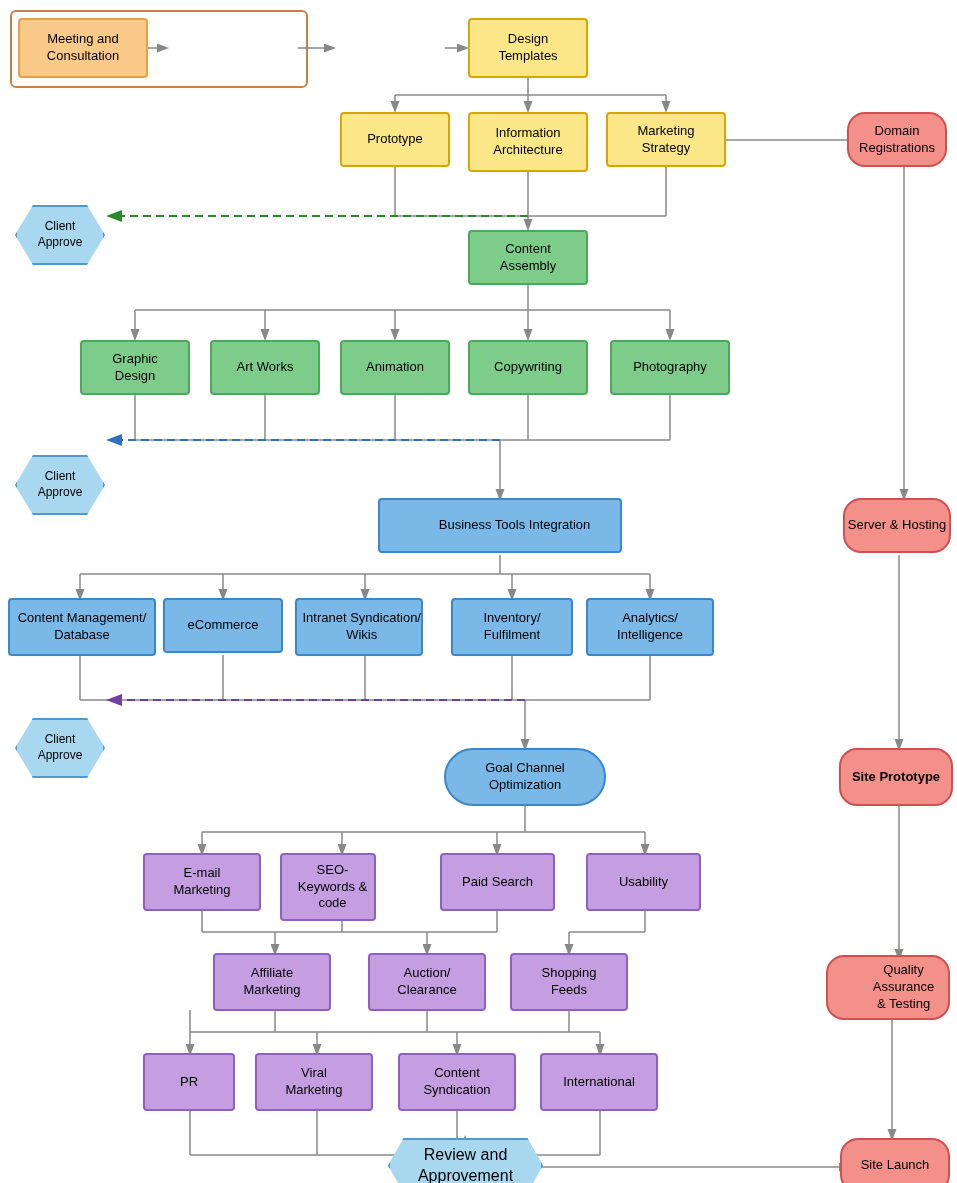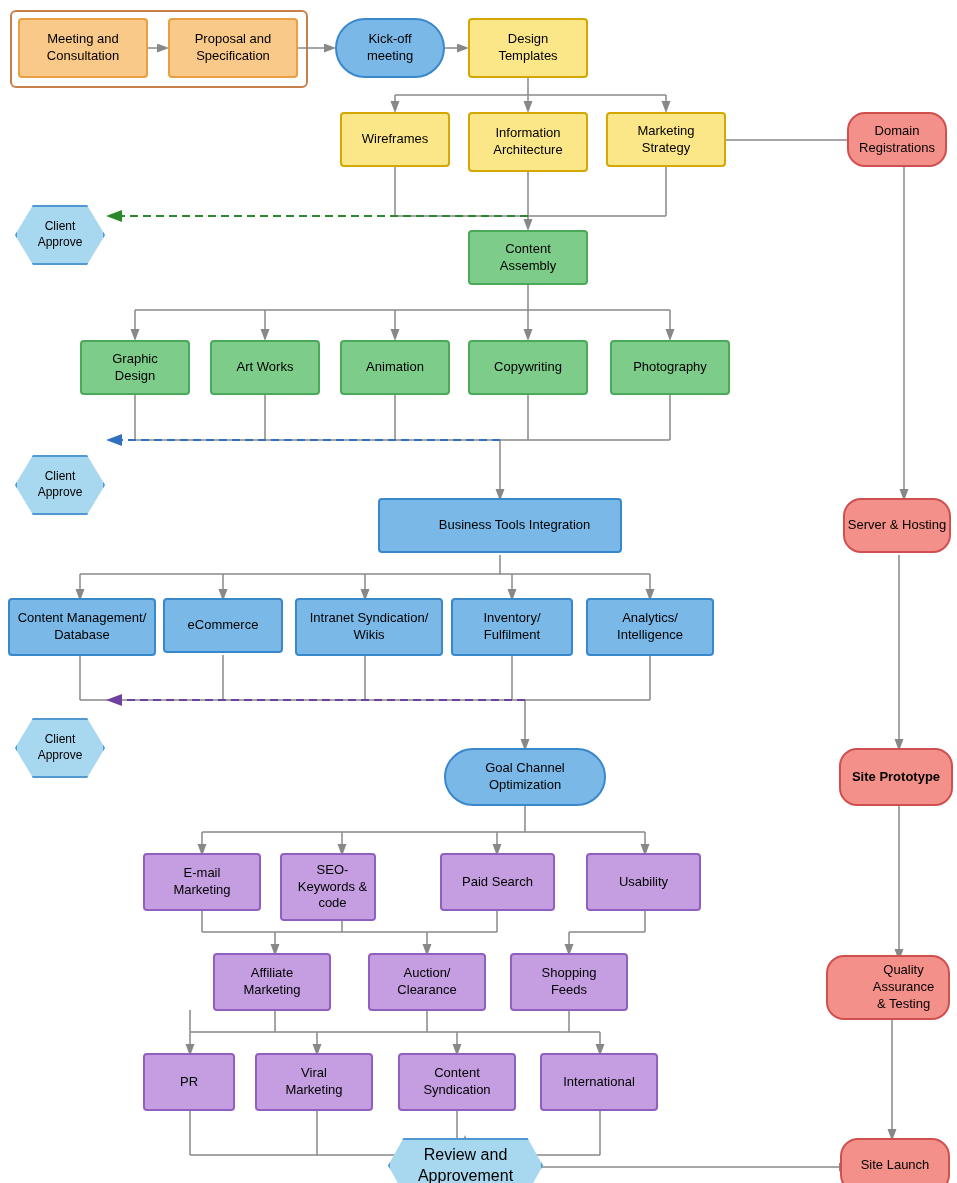--- a/index.html
+++ b/index.html
@@ -210,34 +210,28 @@
 
     <line x1="645" y1="910" x2="645" y2="932" stroke="#888" stroke-width="1.5"></line>
     <line x1="645" y1="932" x2="569" y2="932" stroke="#888" stroke-width="1.5"></line>
 
   </svg>
 
   <div class="node rect-orange" style="left:18px;top:18px;width:130px;height:60px;">
     <span>Meeting and<br>Consultation</span>
   </div>
 
-  <div class="node rect-orange" style="left:168px;top:18px;width:130px;height:60px;">
-    <span>Proposal and<br>Specification</span>
-  </div>
-
-  <div class="node rect-blue" style="left:335px;top:18px;width:110px;height:60px;border-radius:30px;">
-    <span>Kick-off<br>meeting</span>
-  </div>
+
 
   <div class="node rect-yellow" style="left:468px;top:18px;width:120px;height:60px;">
     <span>Design<br>Templates</span>
   </div>
 
   <div class="node rect-yellow" style="left:340px;top:112px;width:110px;height:55px;">
-    <span>Wireframes</span>
+    <span>Prototype</span>
   </div>
 
   <div class="node rect-yellow" style="left:468px;top:112px;width:120px;height:60px;">
     <span>Information<br>Architecture</span>
   </div>
 
   <div class="node rect-yellow" style="left:606px;top:112px;width:120px;height:55px;">
     <span>Marketing<br>Strategy</span>
   </div>
 
@@ -286,21 +280,21 @@
   </div>
 
   <div class="node rect-blue" style="left:8px;top:598px;width:148px;height:58px;">
     <span>Content Management/<br>Database</span>
   </div>
 
   <div class="node rect-blue" style="left:163px;top:598px;width:120px;height:55px;">
     <span>eCommerce</span>
   </div>
 
-  <div class="node rect-blue" style="left:295px;top:598px;width:148px;height:58px;">
+  <div class="node rect-blue" style="left:295px;top:598px;width:128px;height:58px;justify-content:flex-end;">
     <span>Intranet Syndication/<br>Wikis</span>
   </div>
 
   <div class="node rect-blue" style="left:451px;top:598px;width:122px;height:58px;">
     <span>Inventory/<br>Fulfilment</span>
   </div>
 
   <div class="node rect-blue" style="left:586px;top:598px;width:128px;height:58px;">
     <span>Analytics/<br>Intelligence</span>
   </div>

